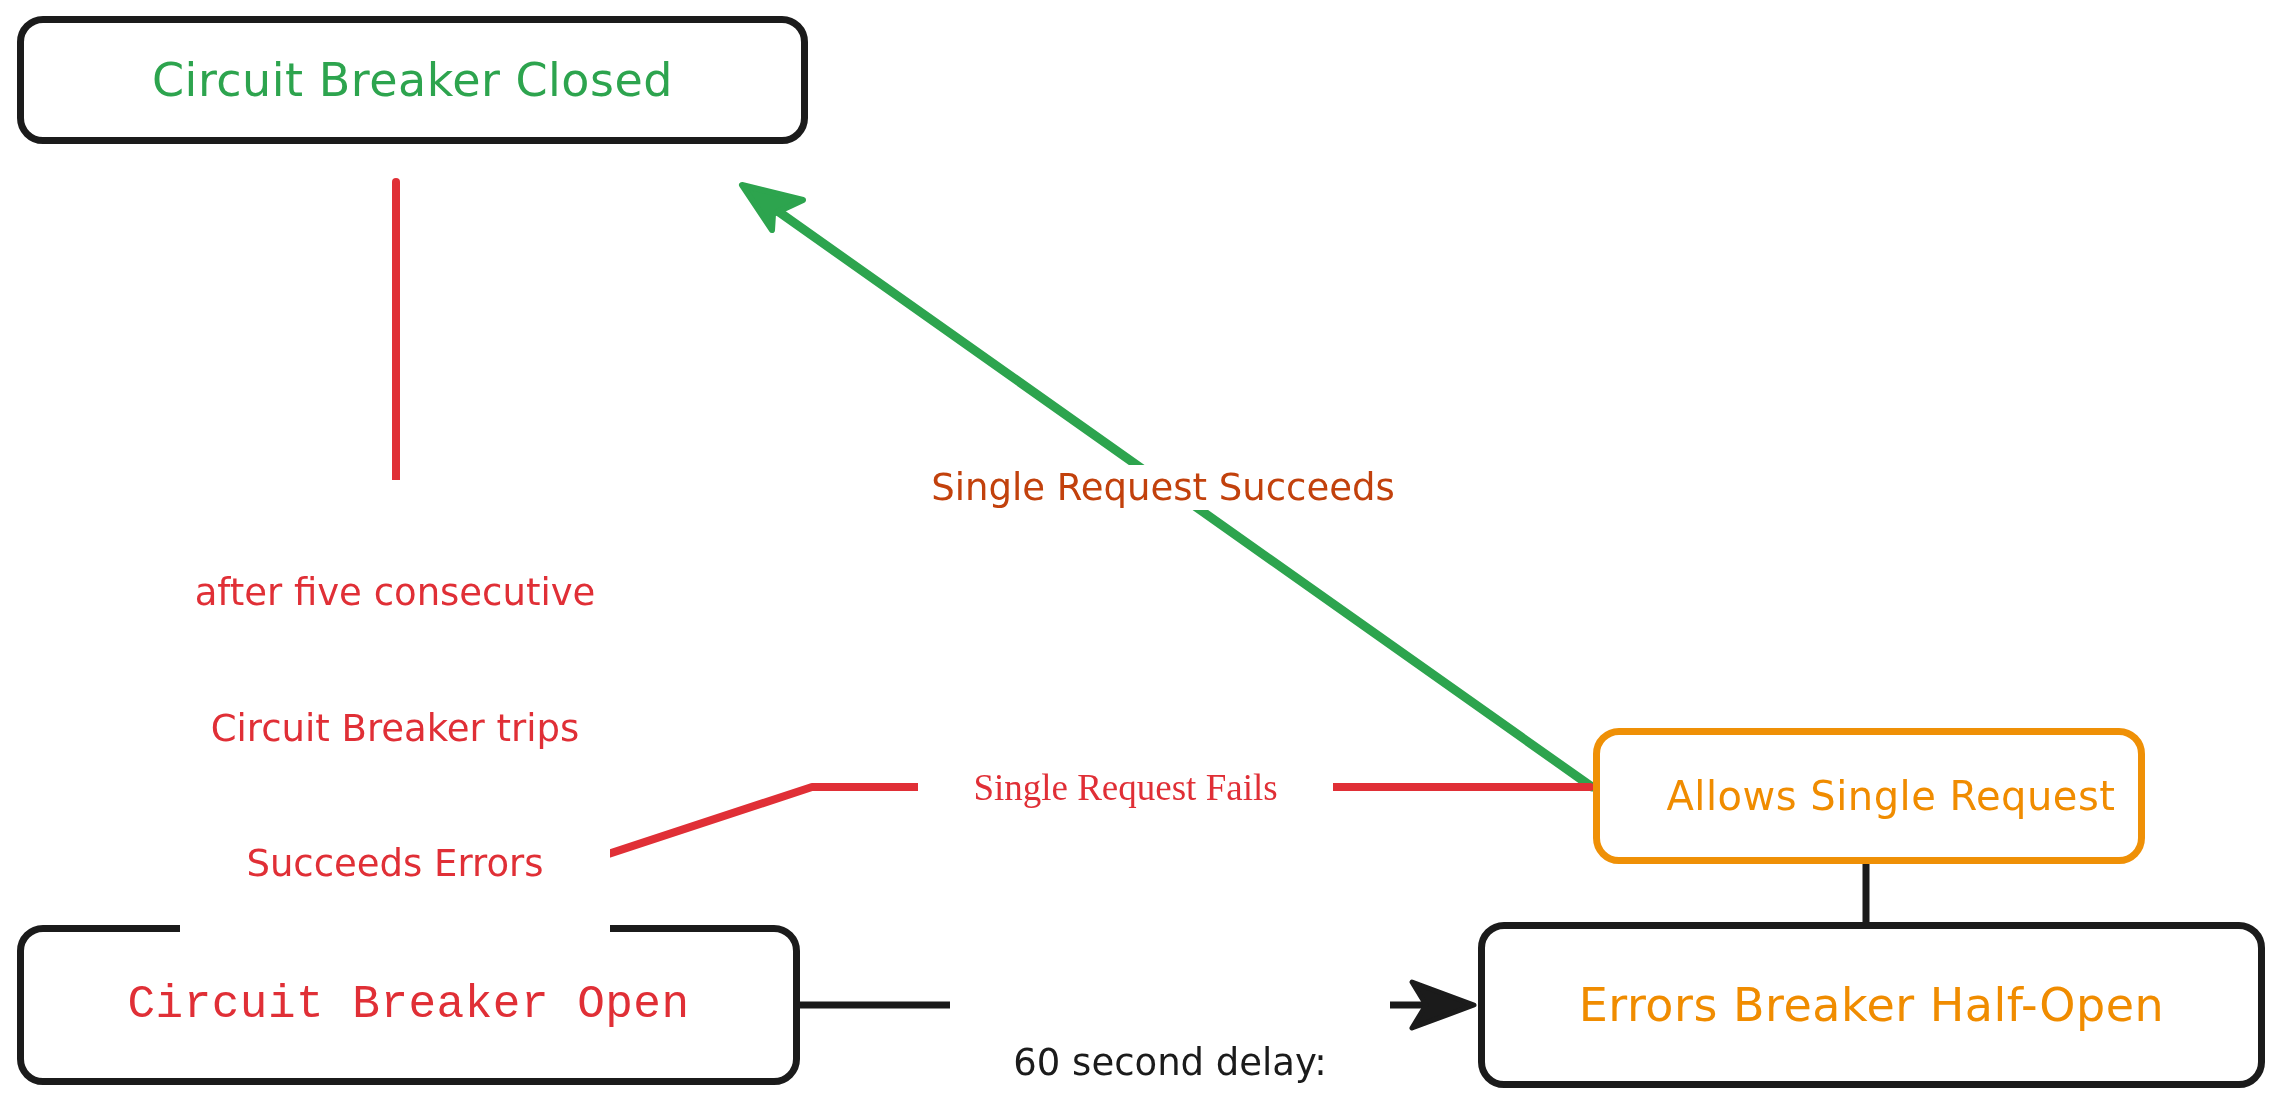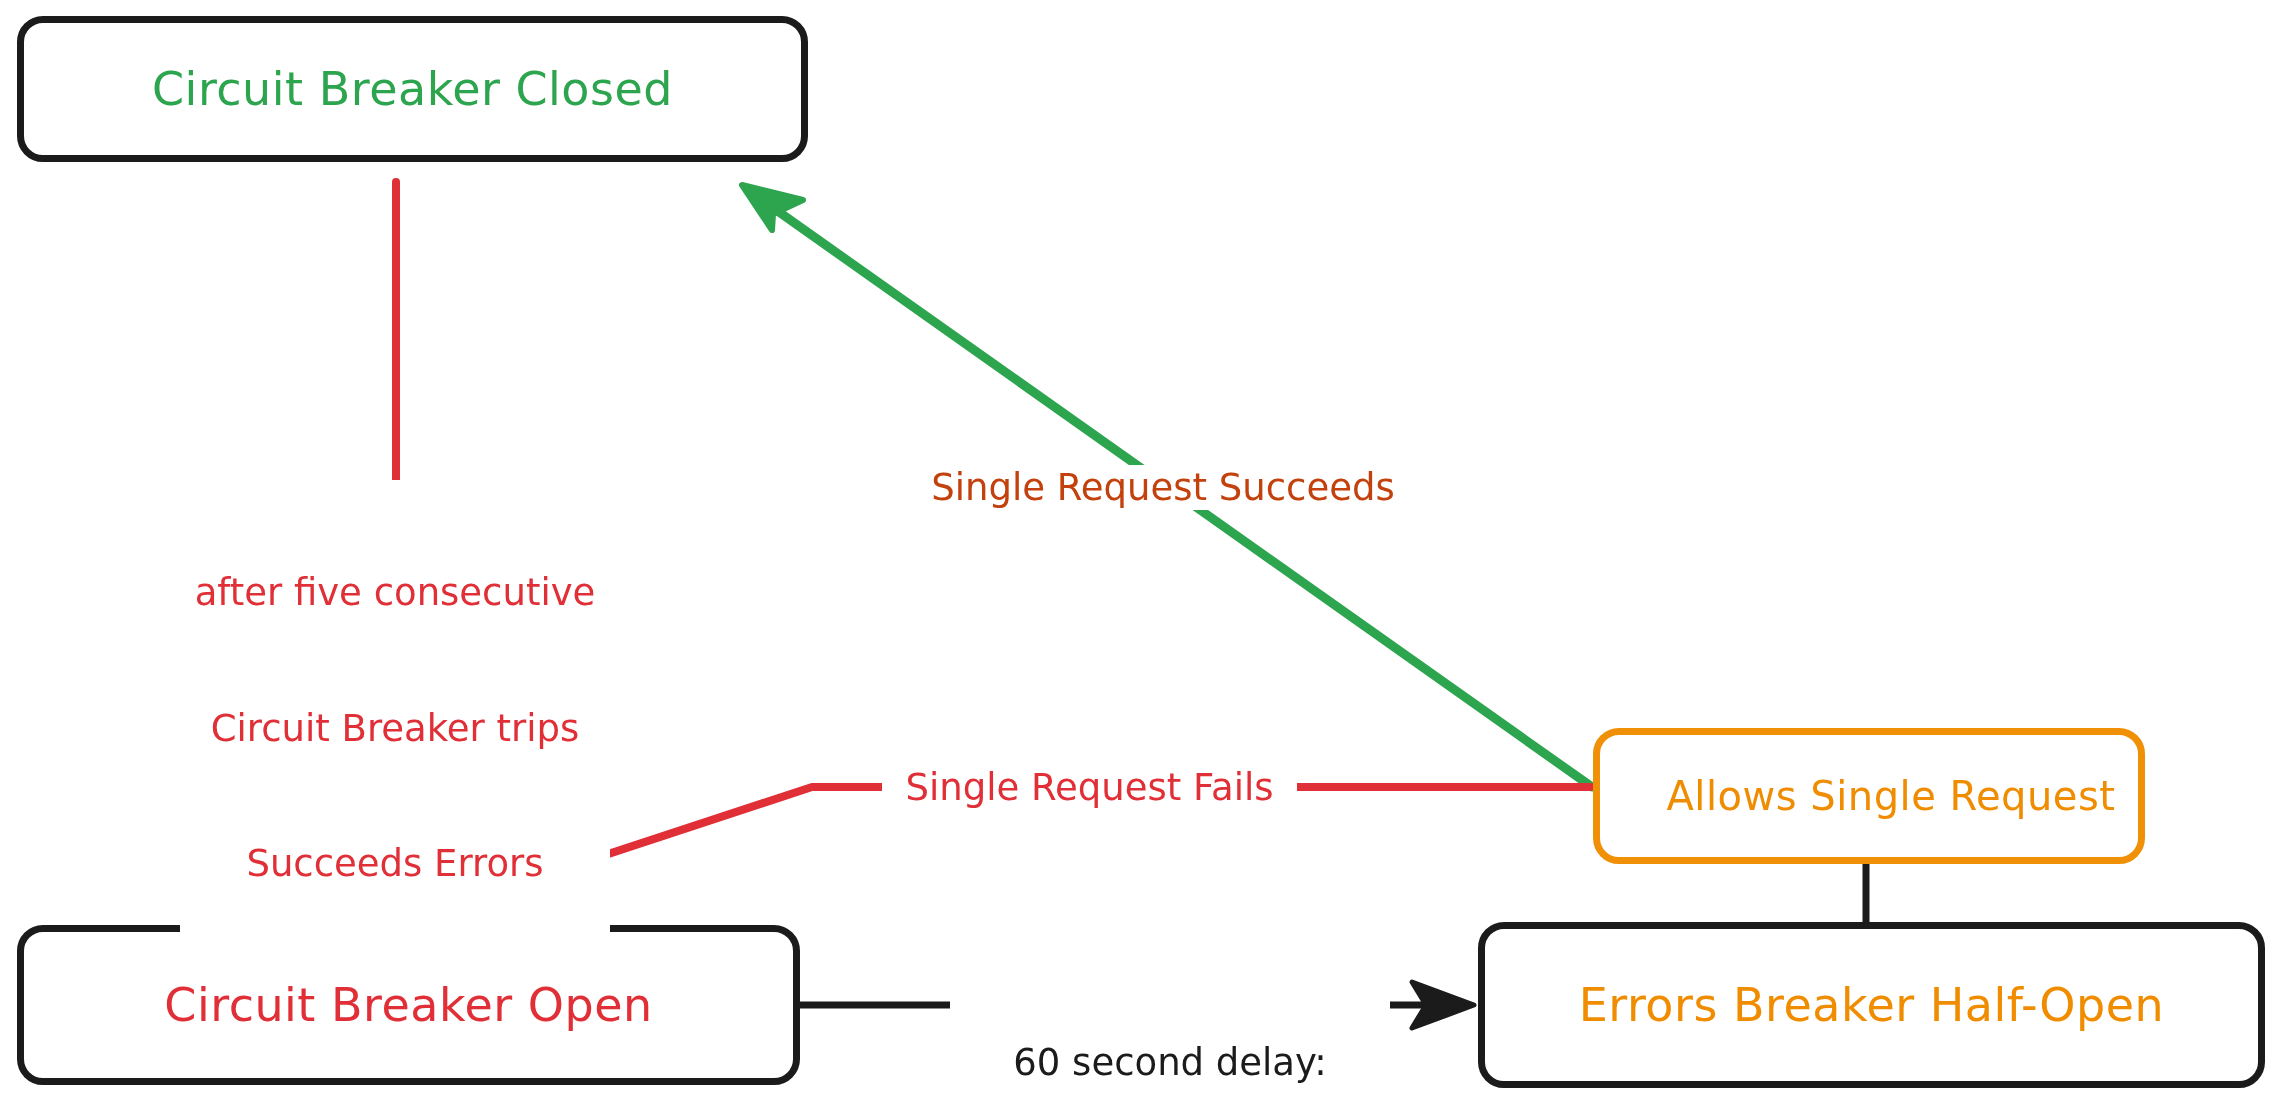--- a/index.html
+++ b/index.html
@@ -41,42 +41,42 @@
     border: 7px solid #ef9006;
   }
   .node-label {
     font-family: "DejaVu Sans", sans-serif;
     font-weight: 400;
     letter-spacing: 0.5px;
     line-height: 1.15;
     white-space: nowrap;
   }
   .lbl-green   { color: #2da44e; }
-  .lbl-red     { color: #e02f36; }
+  .lbl-red     { color: #e02f36; font-family: Liberation Mono, monospace; }
   .lbl-orange  { color: #f08c00; }
 
   .size-node   { font-size: 46px; }
   .size-small  { font-size: 40px; margin-left: 44px; }
 
   .edge-label {
     position: absolute;
     font-family: "DejaVu Sans", sans-serif;
     font-size: 37px;
     line-height: 1.22;
     text-align: center;
     white-space: pre;
     background: #ffffff;
     padding: 0 8px;
     box-sizing: border-box;
   }
   .el-red    { color: #e02f36; }
   .el-green  { color: #c2410c; }
   .el-black  { color: #1b1b1b; }
 
-  #node-closed    { left: 17px;   top: 16px;   width: 791px; height: 146px; align-items: center; }
+  #node-closed    { left: 17px;   top: 16px;   width: 791px; height: 128px; align-items: center; }
   #node-open      { left: 17px;   top: 925px;  width: 783px; height: 160px; }
   #node-allows    { left: 1593px; top: 728px;  width: 552px; height: 136px; }
   #node-halfopen  { left: 1478px; top: 922px;  width: 787px; height: 166px; }
 </style>
 </head>
 <body>
 
 <div id="canvas">
 
   <svg id="edges" viewBox="0 0 2272 1107" xmlns="http://www.w3.org/2000/svg">
@@ -123,20 +123,20 @@
   </div>
 
   <div class="edge-label el-red" style="left:180px; top:480px; width:430px;">
     <div>after five consecutive</div>
     <div>Circuit Breaker trips</div>
     <div>Succeeds Errors</div>
   </div>
 
   <div class="edge-label el-green" style="left:916px; top:465px; width:494px;">Single Request Succeeds</div>
 
-  <div class="edge-label el-red" style="left:882px; top:765px; width:415px;">Single Request Fails</div>
+  <div class="edge-label el-red" style="left:918px; top:765px; width:415px;font-family:Liberation Serif, serif;">Single Request Fails</div>
 
   <div class="edge-label el-black" style="left:950px; top:950px; width:440px;">
     <div>60 second delay:</div>
     
   </div>
 
 </div>
 
 </body></html>

